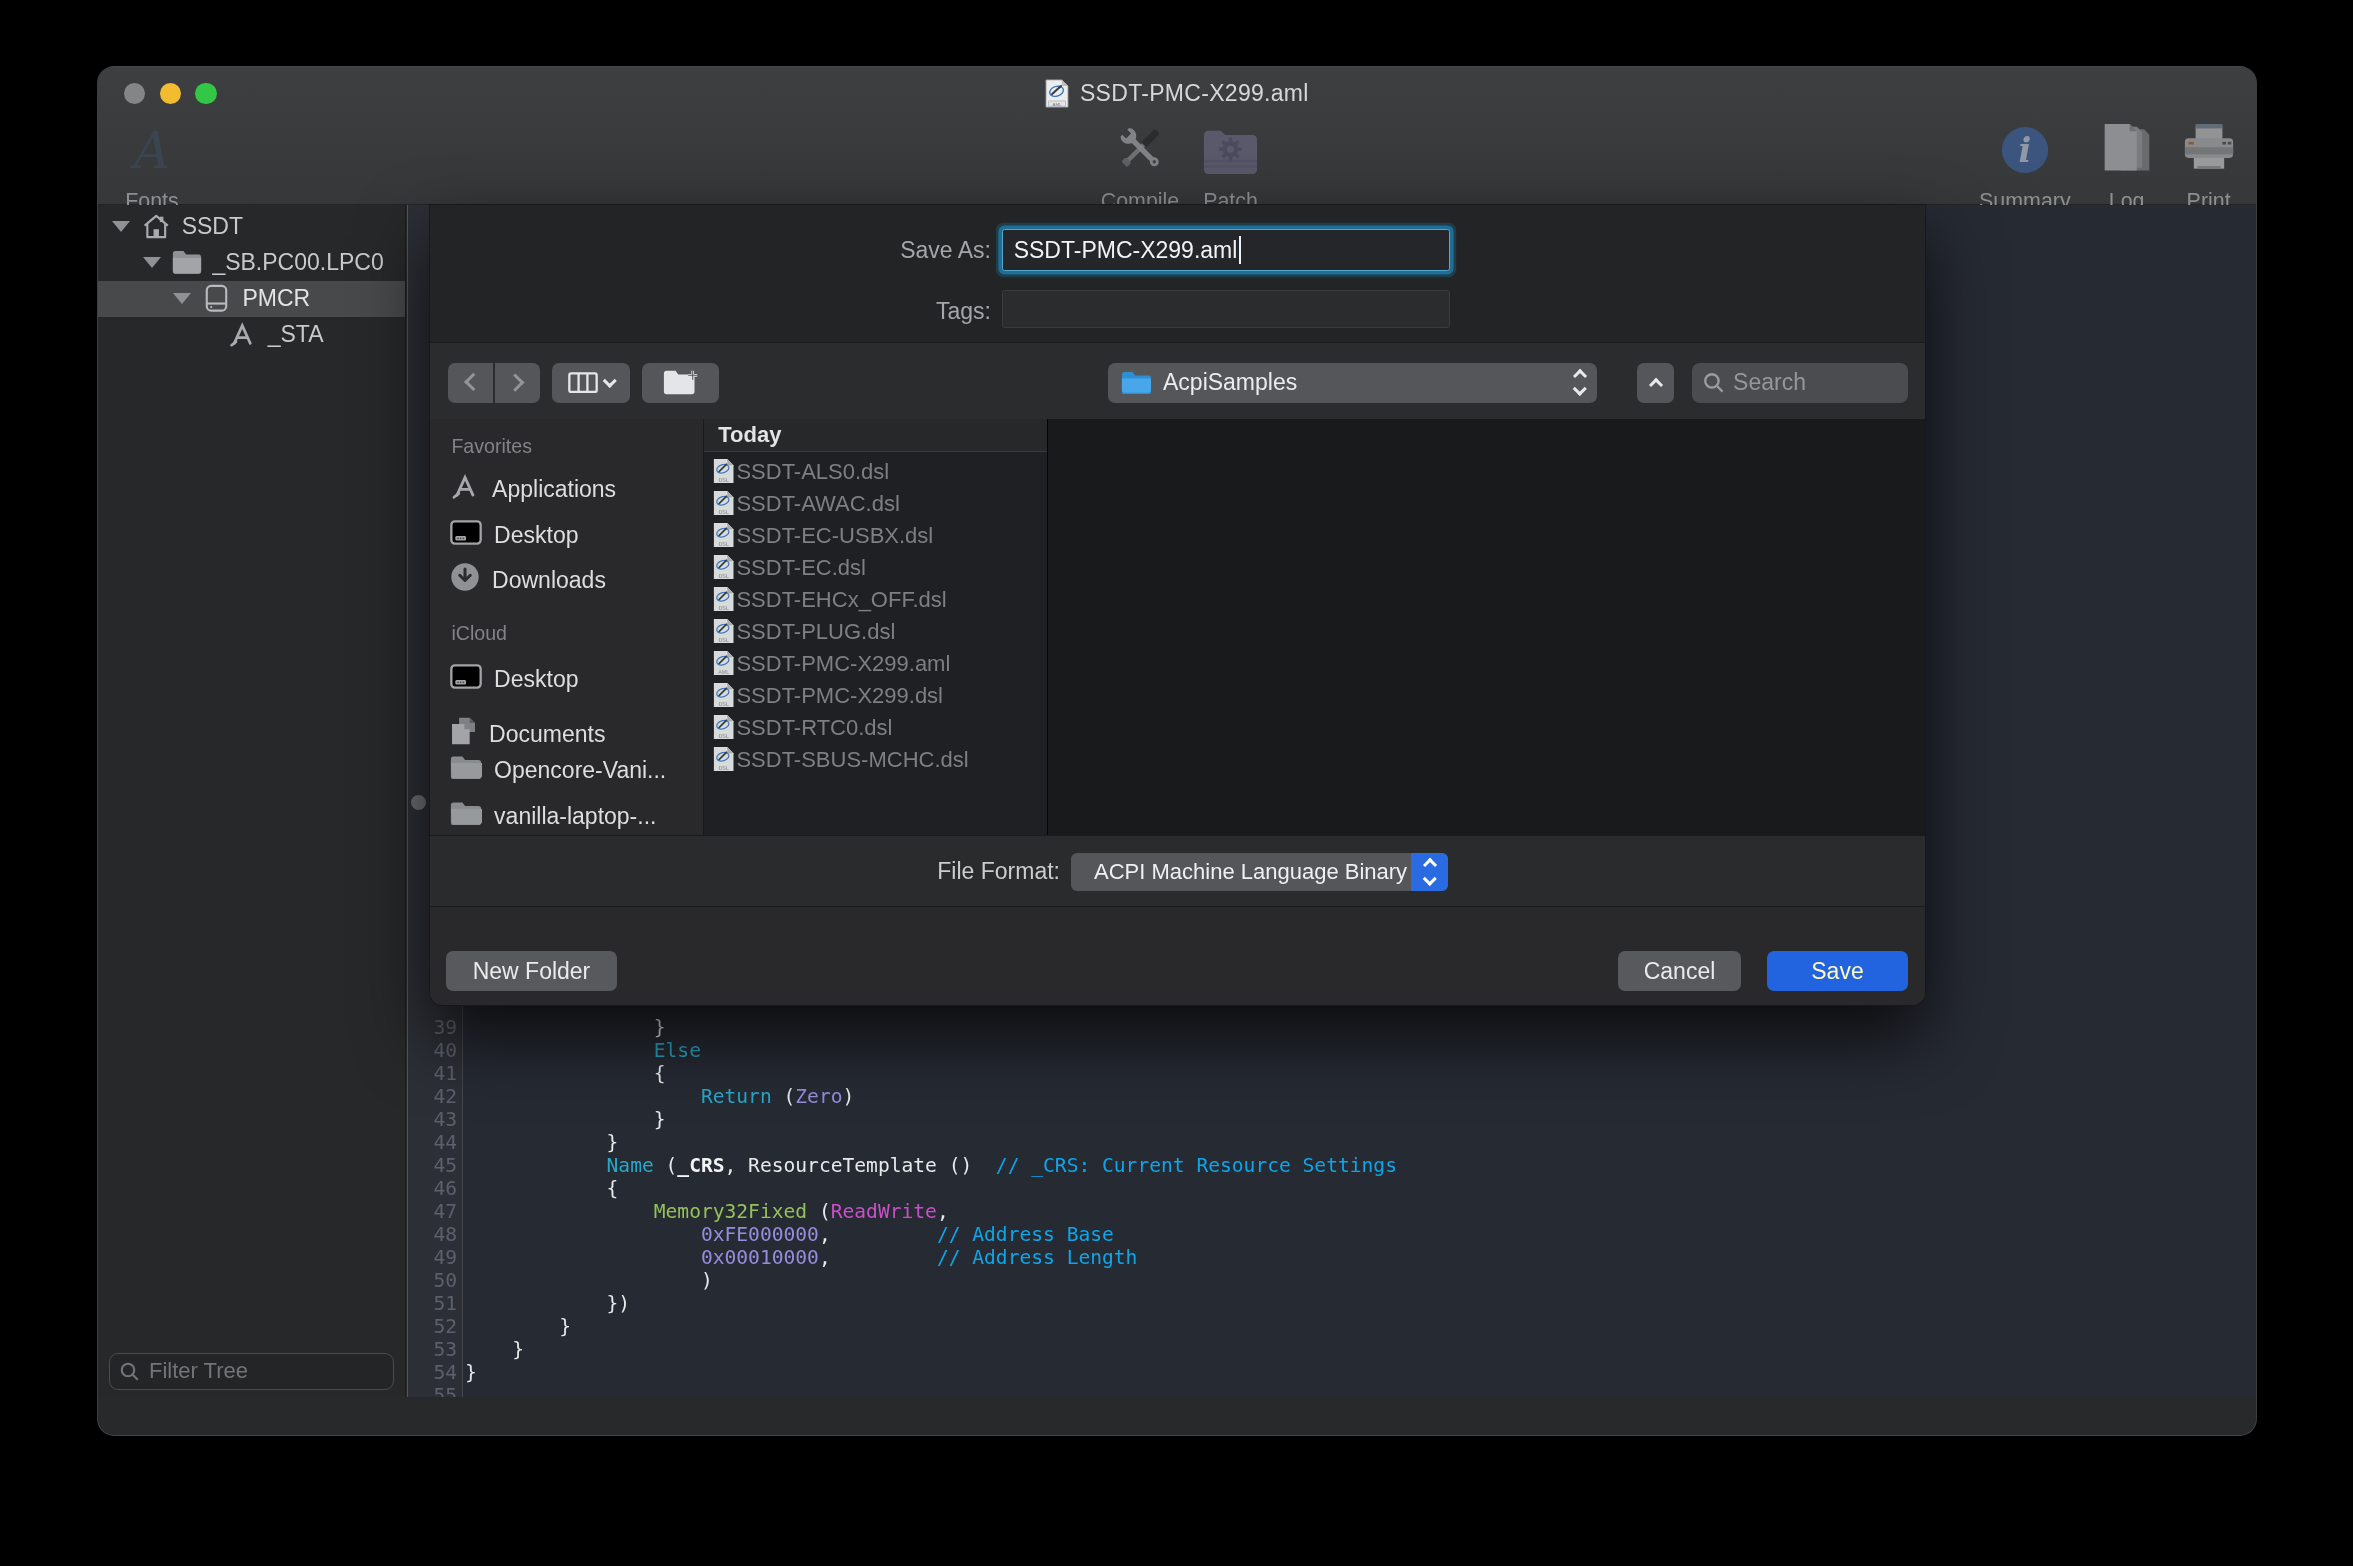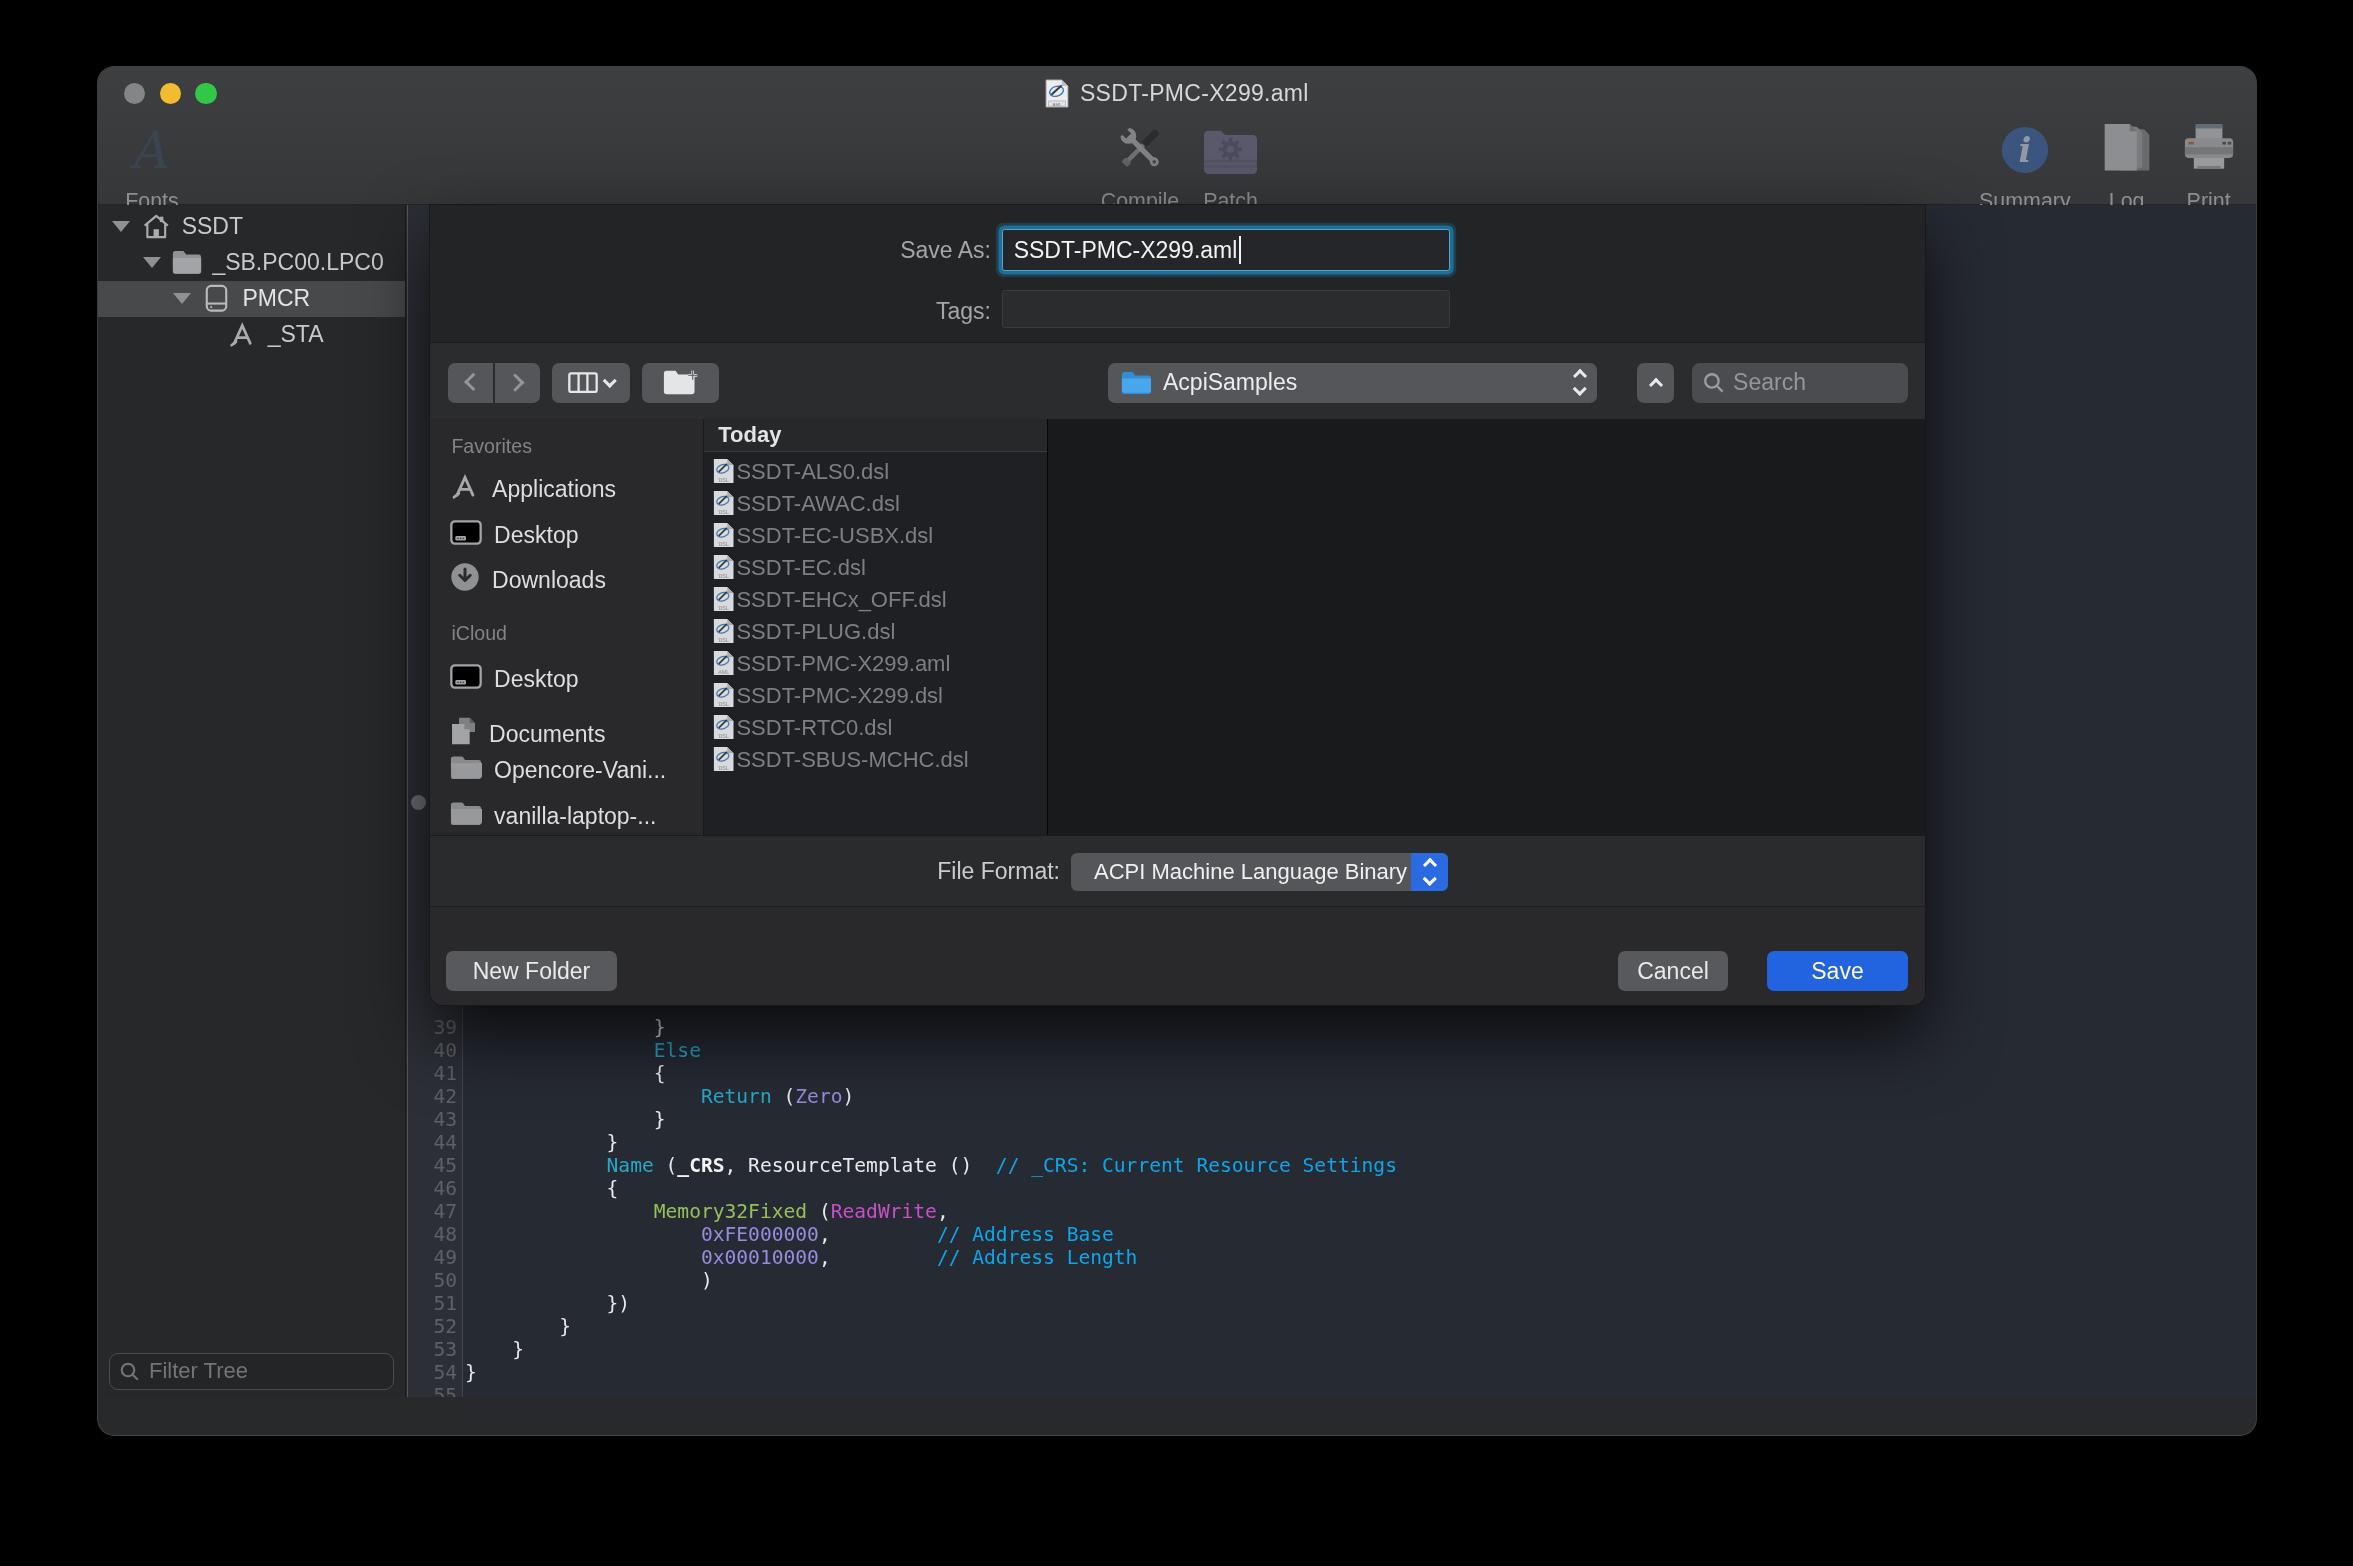--- a/index.html
+++ b/index.html
@@ -523,19 +523,19 @@
         <span>ACPI Machine Language Binary</span>
         <span class="fmt-cap">
           <span class="mini-chevron up" style="border-color:#FFF;"></span>
           <span class="mini-chevron down" style="border-color:#FFF;"></span>
         </span>
       </div>
     </div>
 
     <div class="sh-footer">
       <div class="btn" style="left:16px;width:171px;">New Folder</div>
-      <div class="btn" style="left:1188px;width:110px;">Cancel</div>
+      <div class="btn" style="left:1188px;width:123px;">Cancel</div>
       <div class="btn primary" style="left:1337px;width:141px;">Save</div>
     </div>
   </div>
 
 </div>
 
 
 </body></html>

